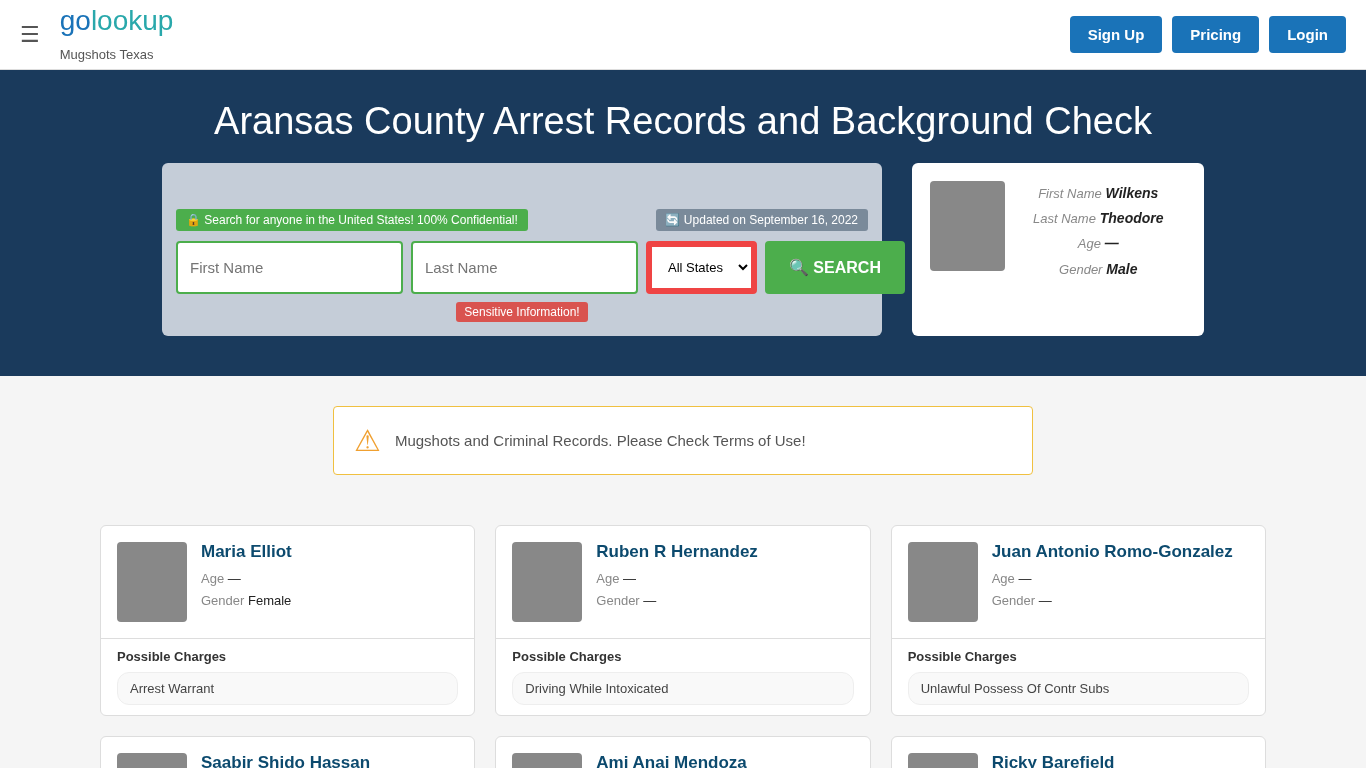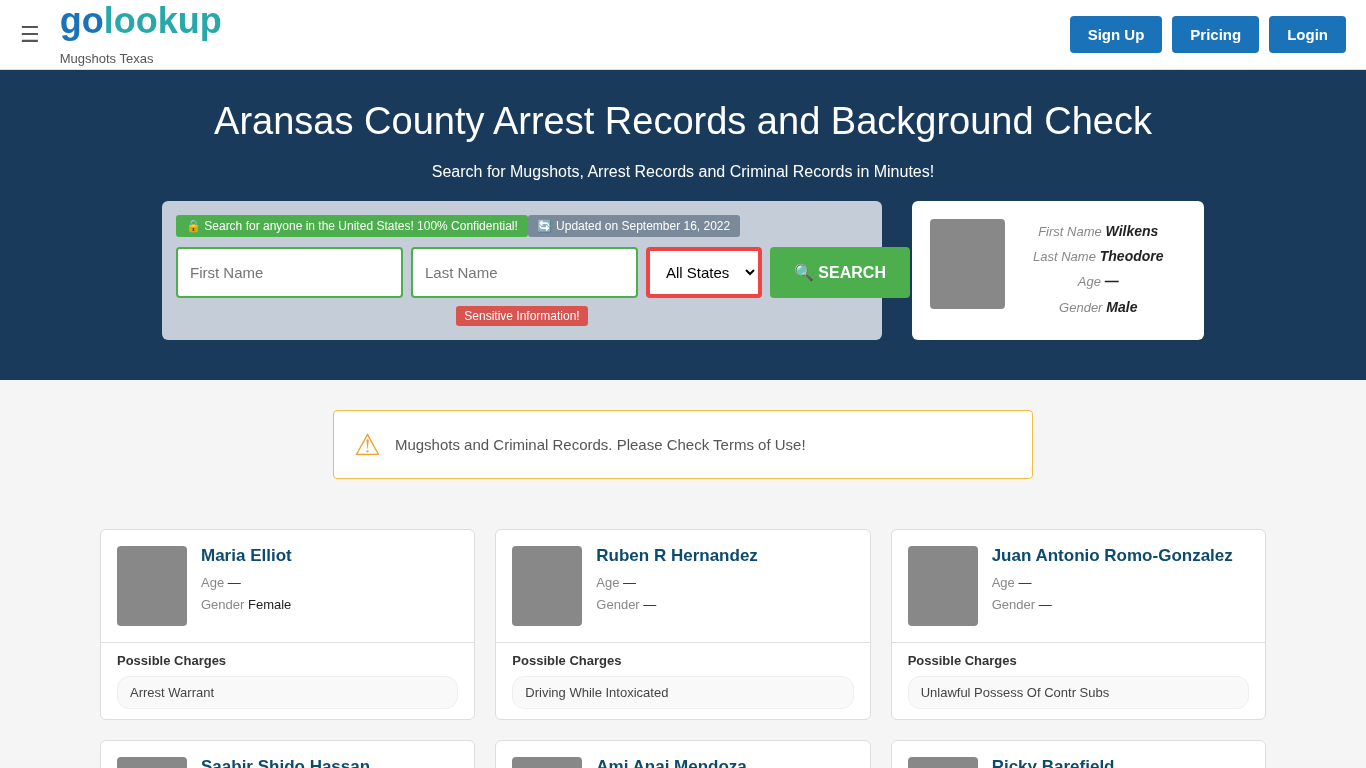--- a/index.html
+++ b/index.html
@@ -19,22 +19,22 @@
       cursor: pointer;
       color: #555;
       margin-right: 20px;
     }
     .logo-area {
       display: flex;
       flex-direction: column;
       align-items: flex-start;
     }
     .logo-text {
-      font-size: 36px;
-      font-weight: bold;
+      font-size: 28px;
+      font-weight: normal;
       color: #1a73b8;
       line-height: 1;
     }
     .logo-text span.go { color: #1a73b8; }
     .logo-text span.lookup { color: #29a8ab; }
     .logo-subtitle {
       font-size: 13px;
       color: #555;
       margin-top: 12px;
     }
@@ -100,23 +100,24 @@
     }
 
     .search-box {
       background: #c5cdd8;
       border-radius: 6px;
       padding: 14px;
       width: 720px;
     }
     .search-box-top {
       display: flex;
-      justify-content: flex-start;
+      justify-content: space-between;
       margin-bottom: 10px;
       font-size: 13px;
+      margin-top: 32px;
     }
     .confidential-badge {
       background: #4cae4c;
       color: #fff;
       padding: 4px 10px;
       border-radius: 3px;
       font-size: 12px;
     }
     .updated-badge {
       background: #7a8a9a;
@@ -134,23 +135,23 @@
       padding: 12px;
       border: 2px solid #4cae4c;
       border-radius: 4px;
       font-size: 15px;
       color: #aaa;
       background: #fff;
     }
     .search-inputs select {
       flex: 1;
       padding: 12px;
-      border: 4px solid #ef4444;
-      border-radius: 4px;
-      font-size: 15px;
+      border: 6px solid #ef4444;
+      border-radius: 4px;
+      font-size: 13px;
       background: #fff;
     }
     .search-btn {
       background: #4cae4c;
       color: #fff;
       border: none;
       padding: 12px 24px;
       border-radius: 4px;
       font-size: 16px;
       font-weight: bold;
@@ -294,21 +295,20 @@
   </div>
   <div class="header-nav">
     <button class="btn-signup">Sign Up</button>
     <button class="btn-pricing">Pricing</button>
     <button class="btn-login">Login</button>
   </div>
 </div>
 
 <div class="hero">
   <h1>Aransas County Arrest Records and Background Check</h1>
-  <p>Search for Mugshots, Arrest Records and Criminal Records in Minutes!</p>
 
   <div class="search-section">
     <div class="search-box">
       <div class="search-box-top">
         <span class="confidential-badge">🔒 Search for anyone in the United States! 100% Confidential!</span>
         <span class="updated-badge">🔄 Updated on September 16, 2022</span>
       </div>
       <div class="search-inputs">
         <input type="text" placeholder="First Name" style="">
         <input type="text" placeholder="Last Name" style="">

